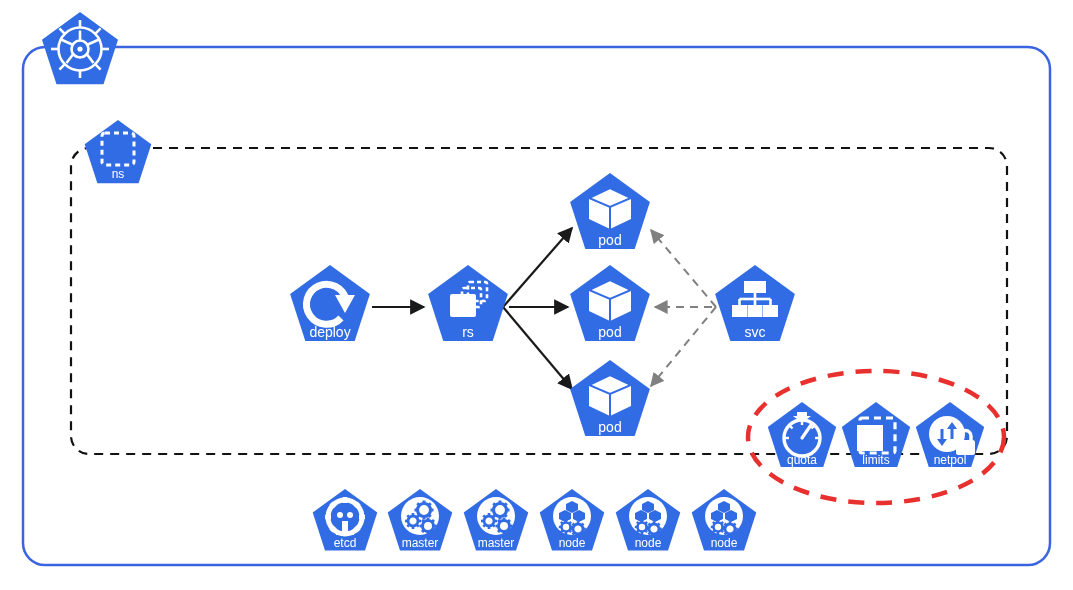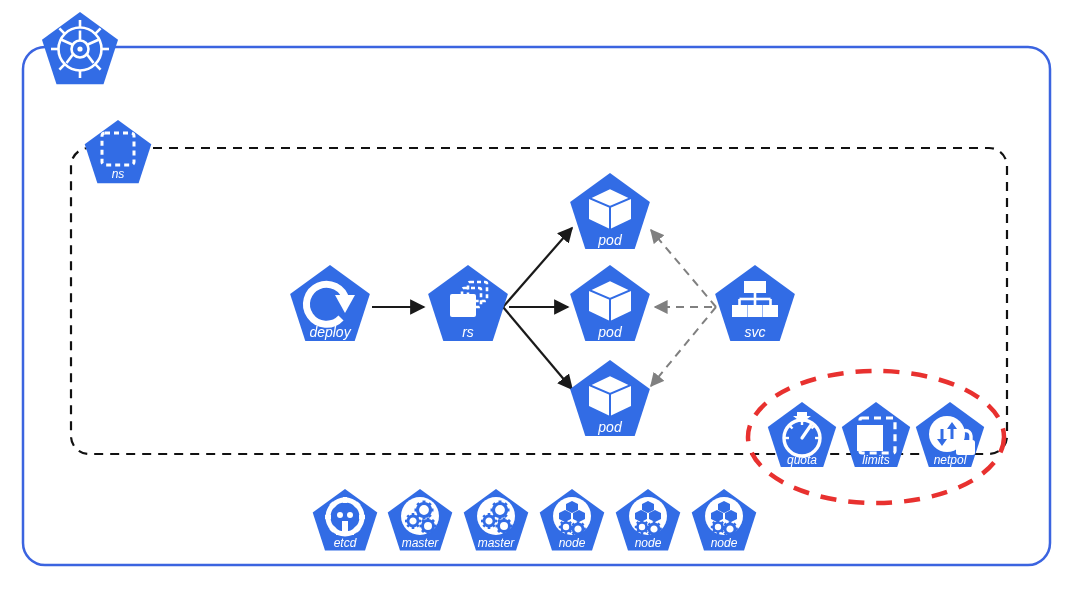--- a/index.html
+++ b/index.html
@@ -9,21 +9,20 @@
   }
   body {
     font-family: "Liberation Sans", sans-serif;
   }
   #canvas {
     position: relative;
     width: 1073px;
     height: 590px;
     background: #ffffff;
     overflow: hidden;
-    font-style: italic;
   }
   #diagram-svg {
     position: absolute;
     left: 0;
     top: 0;
     width: 1073px;
     height: 590px;
   }
   .node-label {
     font-family: "Liberation Sans", sans-serif;

